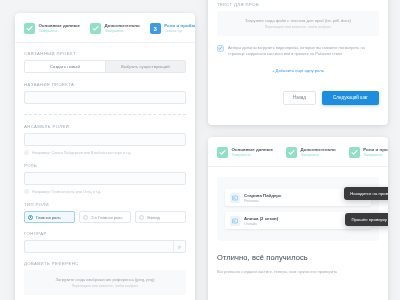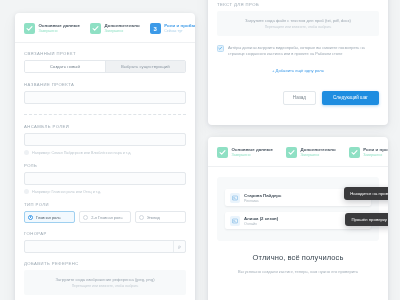--- a/index.html
+++ b/index.html
@@ -137,21 +137,21 @@
     position: absolute; background: #3a3a3c; color: #fff; border-radius: 3px;
     font-size: 4.3px; padding: 4px 6px; white-space: nowrap;
     box-shadow: 0 2px 6px rgba(20,25,35,.25);
   }
   #tip-1 { right: -32px; top: -2px; }
   #tip-2 { right: -22px; top: 1px; }
   .tip:before {
     content:""; position:absolute; left:-3px; top:50%; margin-top:-3px;
     border: 3px solid transparent; border-right-color: #3a3a3c;
   }
-  .done-wrap { padding: 12px 9px 0 9px; text-align: center; }
+  .done-wrap { padding: 12px 9px 0 9px; text-align: left; }
   .done-title { font-size: 7.5px; color: #3a4651; letter-spacing: .1px; }
   .done-sub { font-size: 4.1px; color: #a3aeb8; margin-top: 7px; }
 </style>
 </head>
 <body>
 
 <div class="stage">
 
   <div class="card" id="card-left">
 

